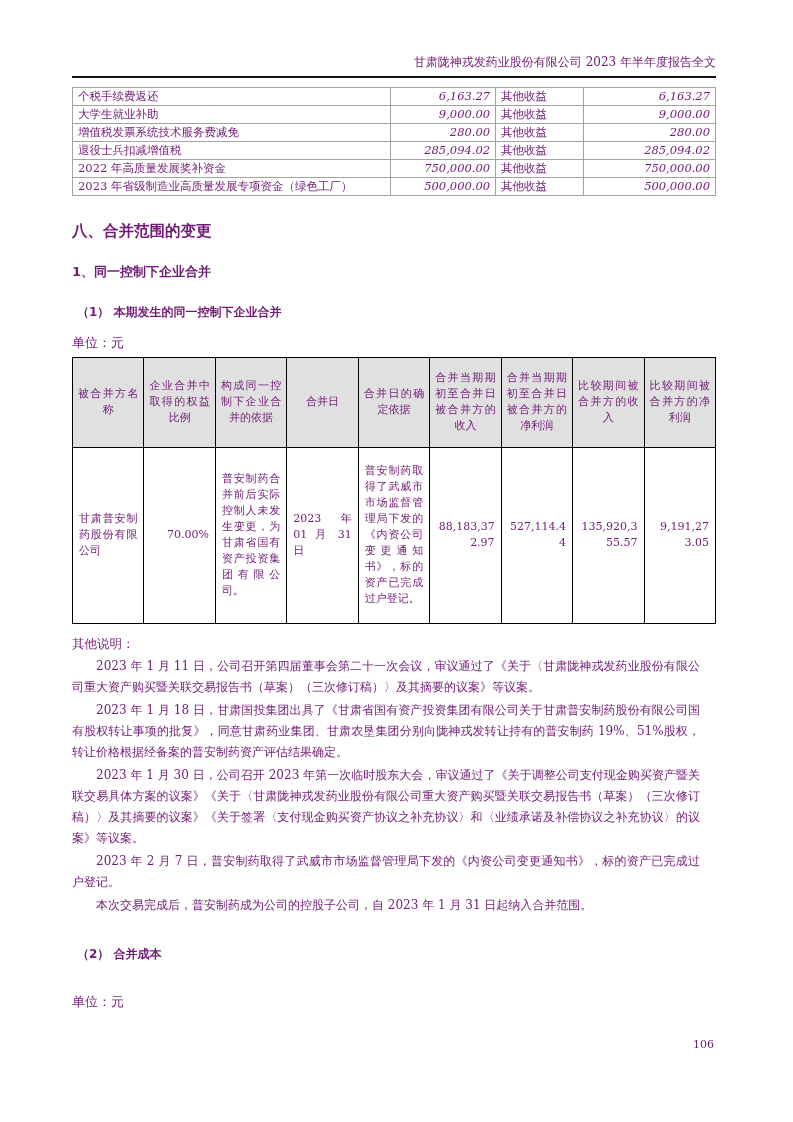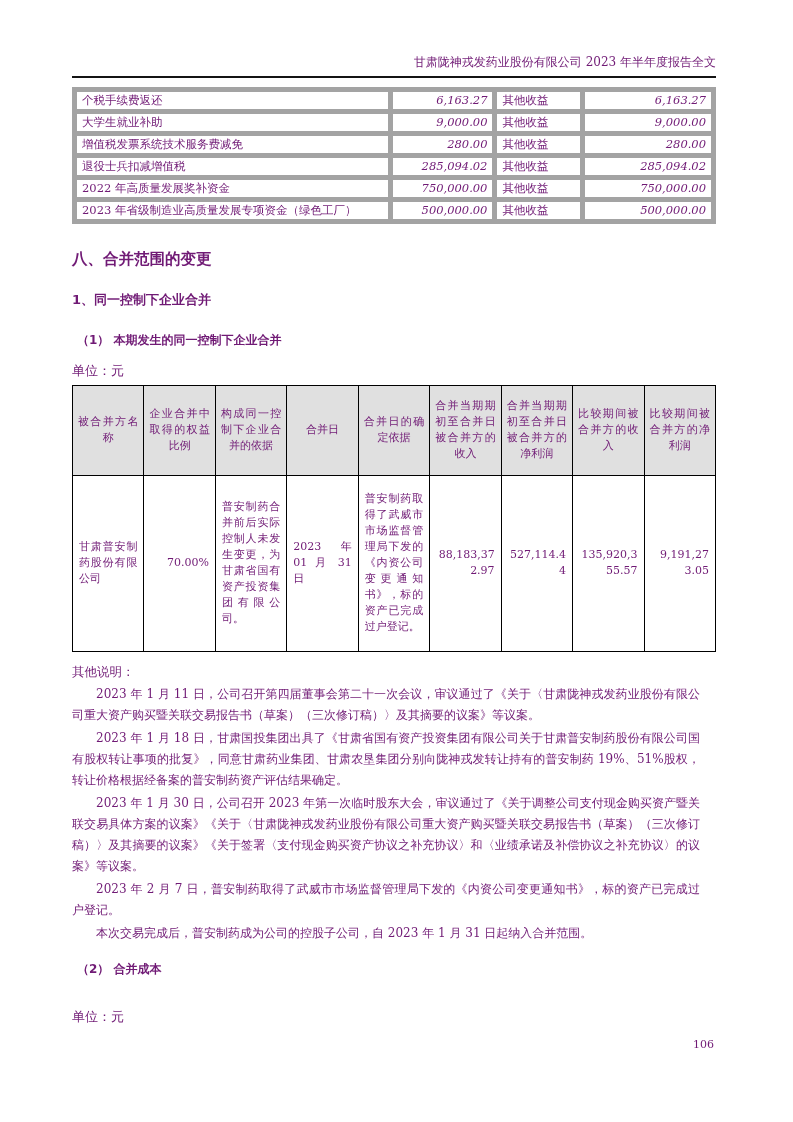--- a/index.html
+++ b/index.html
@@ -24,21 +24,21 @@
   }
   
   table.expense {
     width: 100%;
     border-collapse: collapse;
     table-layout: fixed;
     font-size: 11.5px;
     margin-top: 9px;
   }
   table.expense td {
-    border: 5px solid #a3a3a3;
+    border: 1px solid #a3a3a3;
     padding: 1.5px 5px;
     line-height: 14px;
     height: 18px;
     overflow: hidden;
     white-space: nowrap;
   }
   td.num { text-align: right; font-variant-numeric: tabular-nums; font-style: italic; }
   
   .h1 {
     font-family: "DejaVu Sans", sans-serif;
@@ -208,18 +208,18 @@
     </tbody>
   </table>
 
   <div class="notes-label">其他说明：</div>
   <p class="note">2023 年 1 月 11 日，公司召开第四届董事会第二十一次会议，审议通过了《关于〈甘肃陇神戎发药业股份有限公司重大资产购买暨关联交易报告书（草案）（三次修订稿）〉及其摘要的议案》等议案。</p>
   <p class="note">2023 年 1 月 18 日，甘肃国投集团出具了《甘肃省国有资产投资集团有限公司关于甘肃普安制药股份有限公司国有股权转让事项的批复》，同意甘肃药业集团、甘肃农垦集团分别向陇神戎发转让持有的普安制药 19%、51%股权，转让价格根据经备案的普安制药资产评估结果确定。</p>
   <p class="note">2023 年 1 月 30 日，公司召开 2023 年第一次临时股东大会，审议通过了《关于调整公司支付现金购买资产暨关联交易具体方案的议案》《关于〈甘肃陇神戎发药业股份有限公司重大资产购买暨关联交易报告书（草案）（三次修订稿）〉及其摘要的议案》《关于签署〈支付现金购买资产协议之补充协议〉和〈业绩承诺及补偿协议之补充协议〉的议案》等议案。</p>
   <p class="note">2023 年 2 月 7 日，普安制药取得了武威市市场监督管理局下发的《内资公司变更通知书》，标的资产已完成过户登记。</p>
   <p class="note">本次交易完成后，普安制药成为公司的控股子公司，自 2023 年 1 月 31 日起纳入合并范围。</p>
 
-  <div class="h3" style="margin-top:17px">（2） 合并成本</div>
+  <div class="h3" style="margin-top:30px">（2） 合并成本</div>
   <div class="unit" style="margin-top:30px">单位：元</div>
 
   <div class="page-number">106</div>
 
 </div>
 
 </body></html>

